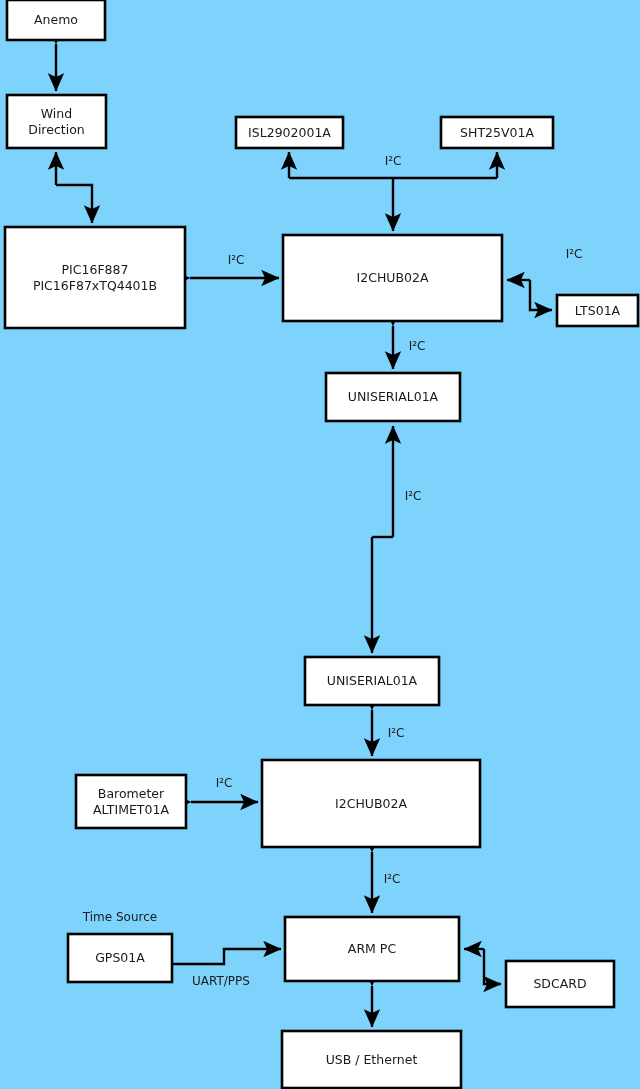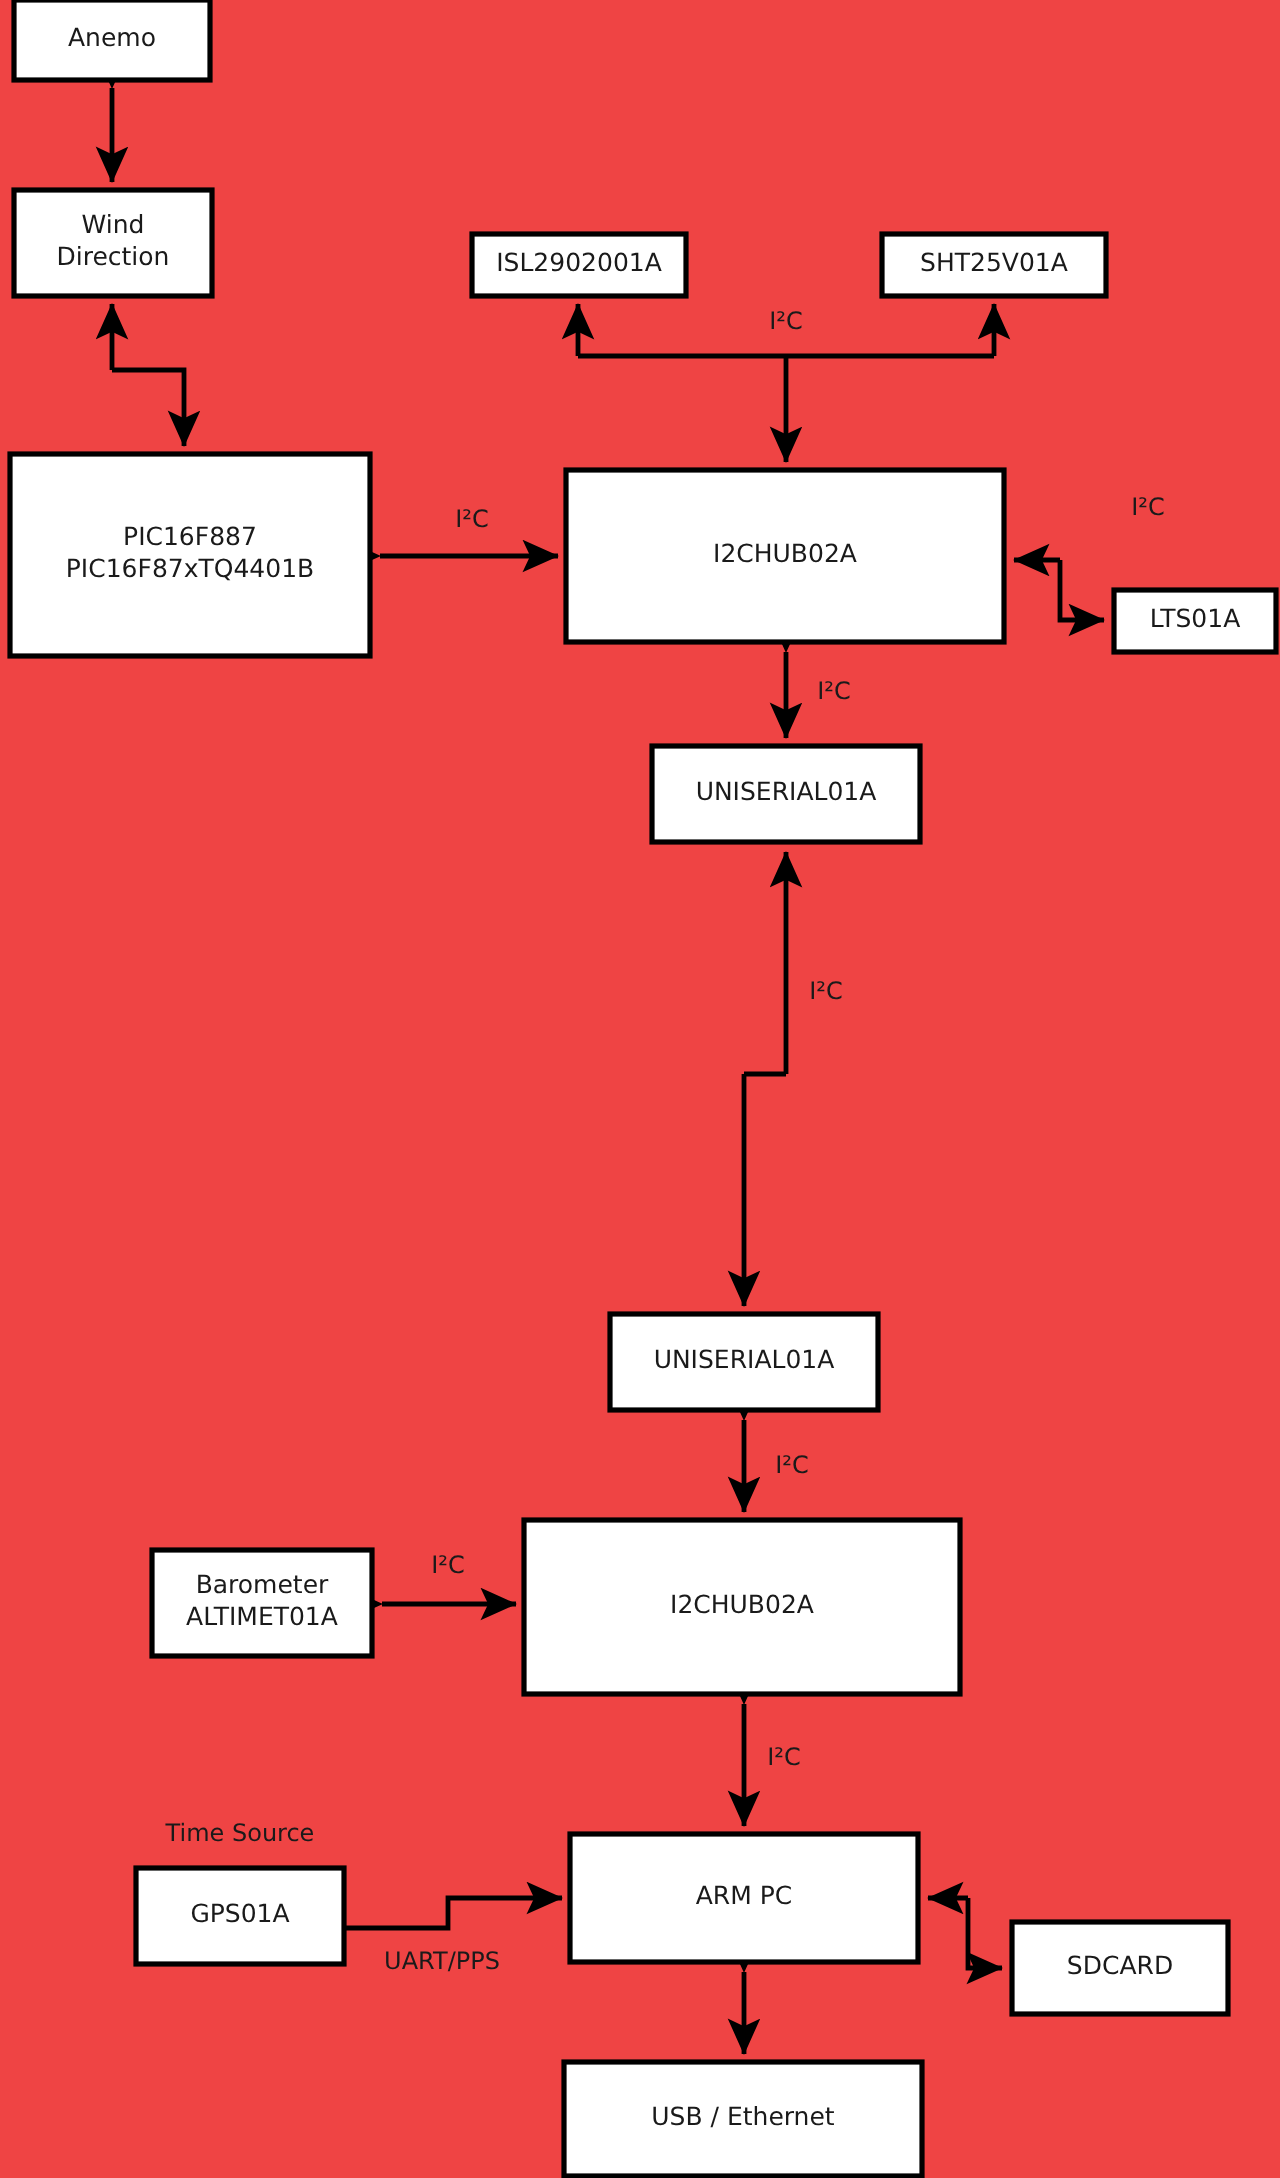--- a/index.html
+++ b/index.html
@@ -4,21 +4,21 @@
 <style>
   html, body {
     margin: 0;
     padding: 0;
     background: #ffffff;
   }
   #diagram-root {
     position: relative;
     width: 640px;
     height: 1089px;
-    background: #ef4444;
+    background: #7dd3fc;
     font-family: "DejaVu Sans", "Liberation Sans", sans-serif;
     overflow: hidden;
   }
   svg#diagram-svg {
     position: absolute;
     top: 0;
     left: 0;
     width: 640px;
     height: 1089px;
   }

